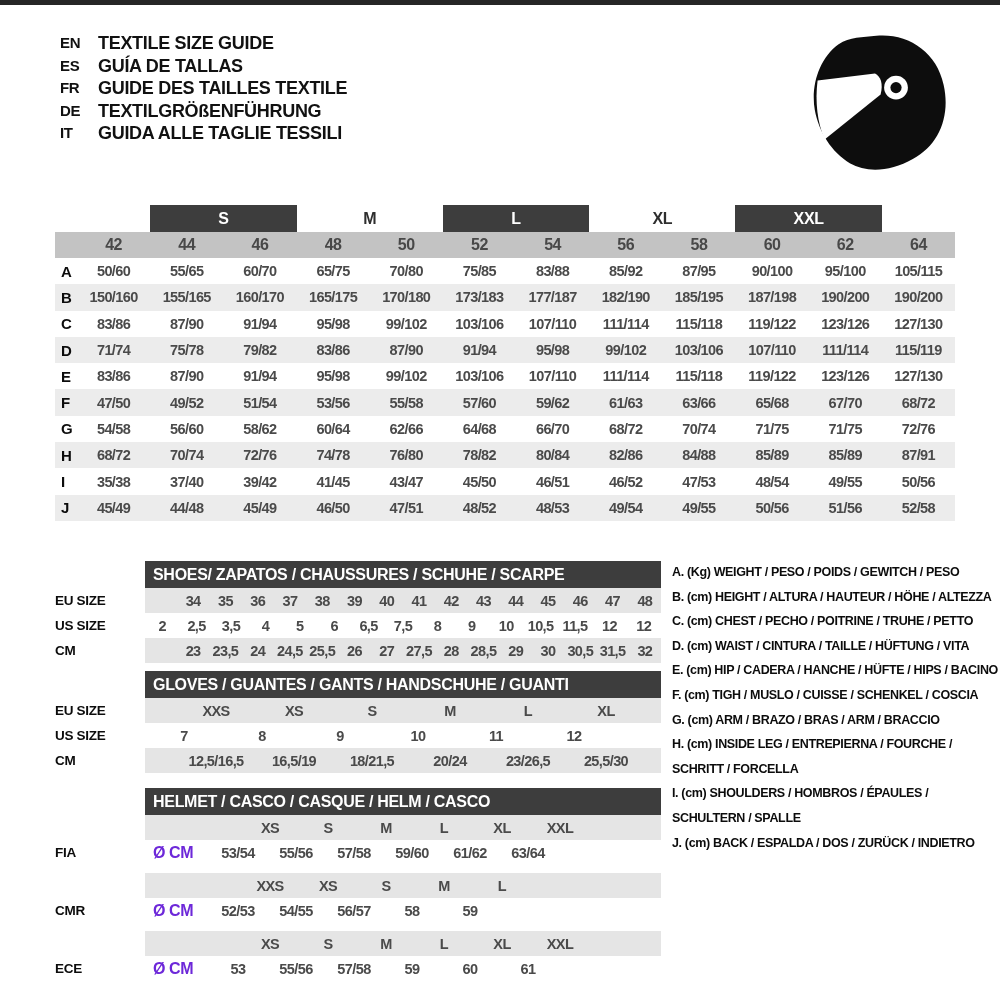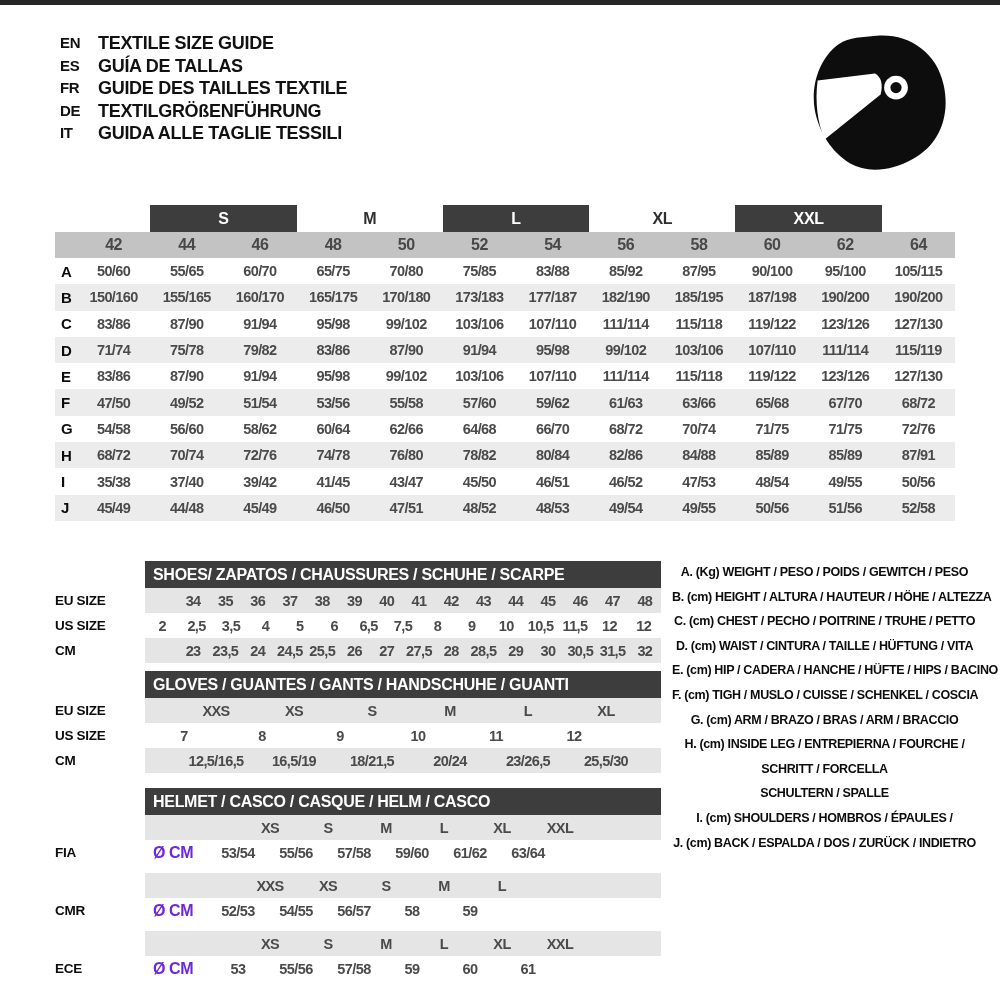--- a/index.html
+++ b/index.html
@@ -44,21 +44,21 @@
   .sub-val{text-align:center;font-weight:bold;font-size:14.5px;color:#4a4a4a;letter-spacing:-0.6px;}
   .shoes-grid{grid-template-columns:repeat(15,1fr);}
   .gloves-grid{grid-template-columns:repeat(6,78px) 1fr;}
   .helmet-grid{grid-template-columns:64px repeat(6,58px) 1fr;}
   .helmet-prefix{text-align:left;padding-left:8px;font-weight:bold;font-size:16px;color:#6d28d9;letter-spacing:-0.4px;}
   .gap{height:8px;}
 
   
   .legend{position:absolute;left:672px;top:560px;width:305px;}
   .legend-line{font-weight:bold;font-size:12.5px;color:#0c0c0c;line-height:24.6px;
-    white-space:nowrap;letter-spacing:-0.35px;text-align:center;}
+    white-space:nowrap;letter-spacing:-0.35px;}
 </style>
 </head>
 <body>
 
 <div class="top-line"></div>
 
 <header class="lang-header">
   <div id="langList">
       <div class="lang-row">
         <span class="lang-code">EN</span>
@@ -457,16 +457,16 @@
 <aside class="legend" id="legend">
     <div class="legend-line">A. (Kg) WEIGHT / PESO / POIDS / GEWITCH / PESO</div>
     <div class="legend-line">B. (cm) HEIGHT / ALTURA / HAUTEUR / HÖHE / ALTEZZA</div>
     <div class="legend-line">C. (cm) CHEST / PECHO / POITRINE / TRUHE / PETTO</div>
     <div class="legend-line">D. (cm) WAIST / CINTURA / TAILLE / HÜFTUNG / VITA</div>
     <div class="legend-line">E. (cm) HIP / CADERA / HANCHE / HÜFTE / HIPS / BACINO</div>
     <div class="legend-line">F. (cm) TIGH / MUSLO / CUISSE / SCHENKEL / COSCIA</div>
     <div class="legend-line">G. (cm) ARM / BRAZO / BRAS / ARM / BRACCIO</div>
     <div class="legend-line">H. (cm) INSIDE LEG / ENTREPIERNA / FOURCHE /</div>
     <div class="legend-line">SCHRITT / FORCELLA</div>
+    <div class="legend-line">I. (cm) SHOULDERS / HOMBROS / ÉPAULES /</div>
     <div class="legend-line">SCHULTERN / SPALLE</div>
-    <div class="legend-line">I. (cm) SHOULDERS / HOMBROS / ÉPAULES /</div>
     <div class="legend-line">J. (cm) BACK / ESPALDA / DOS / ZURÜCK / INDIETRO</div>
   </aside>
 
 </body></html>

